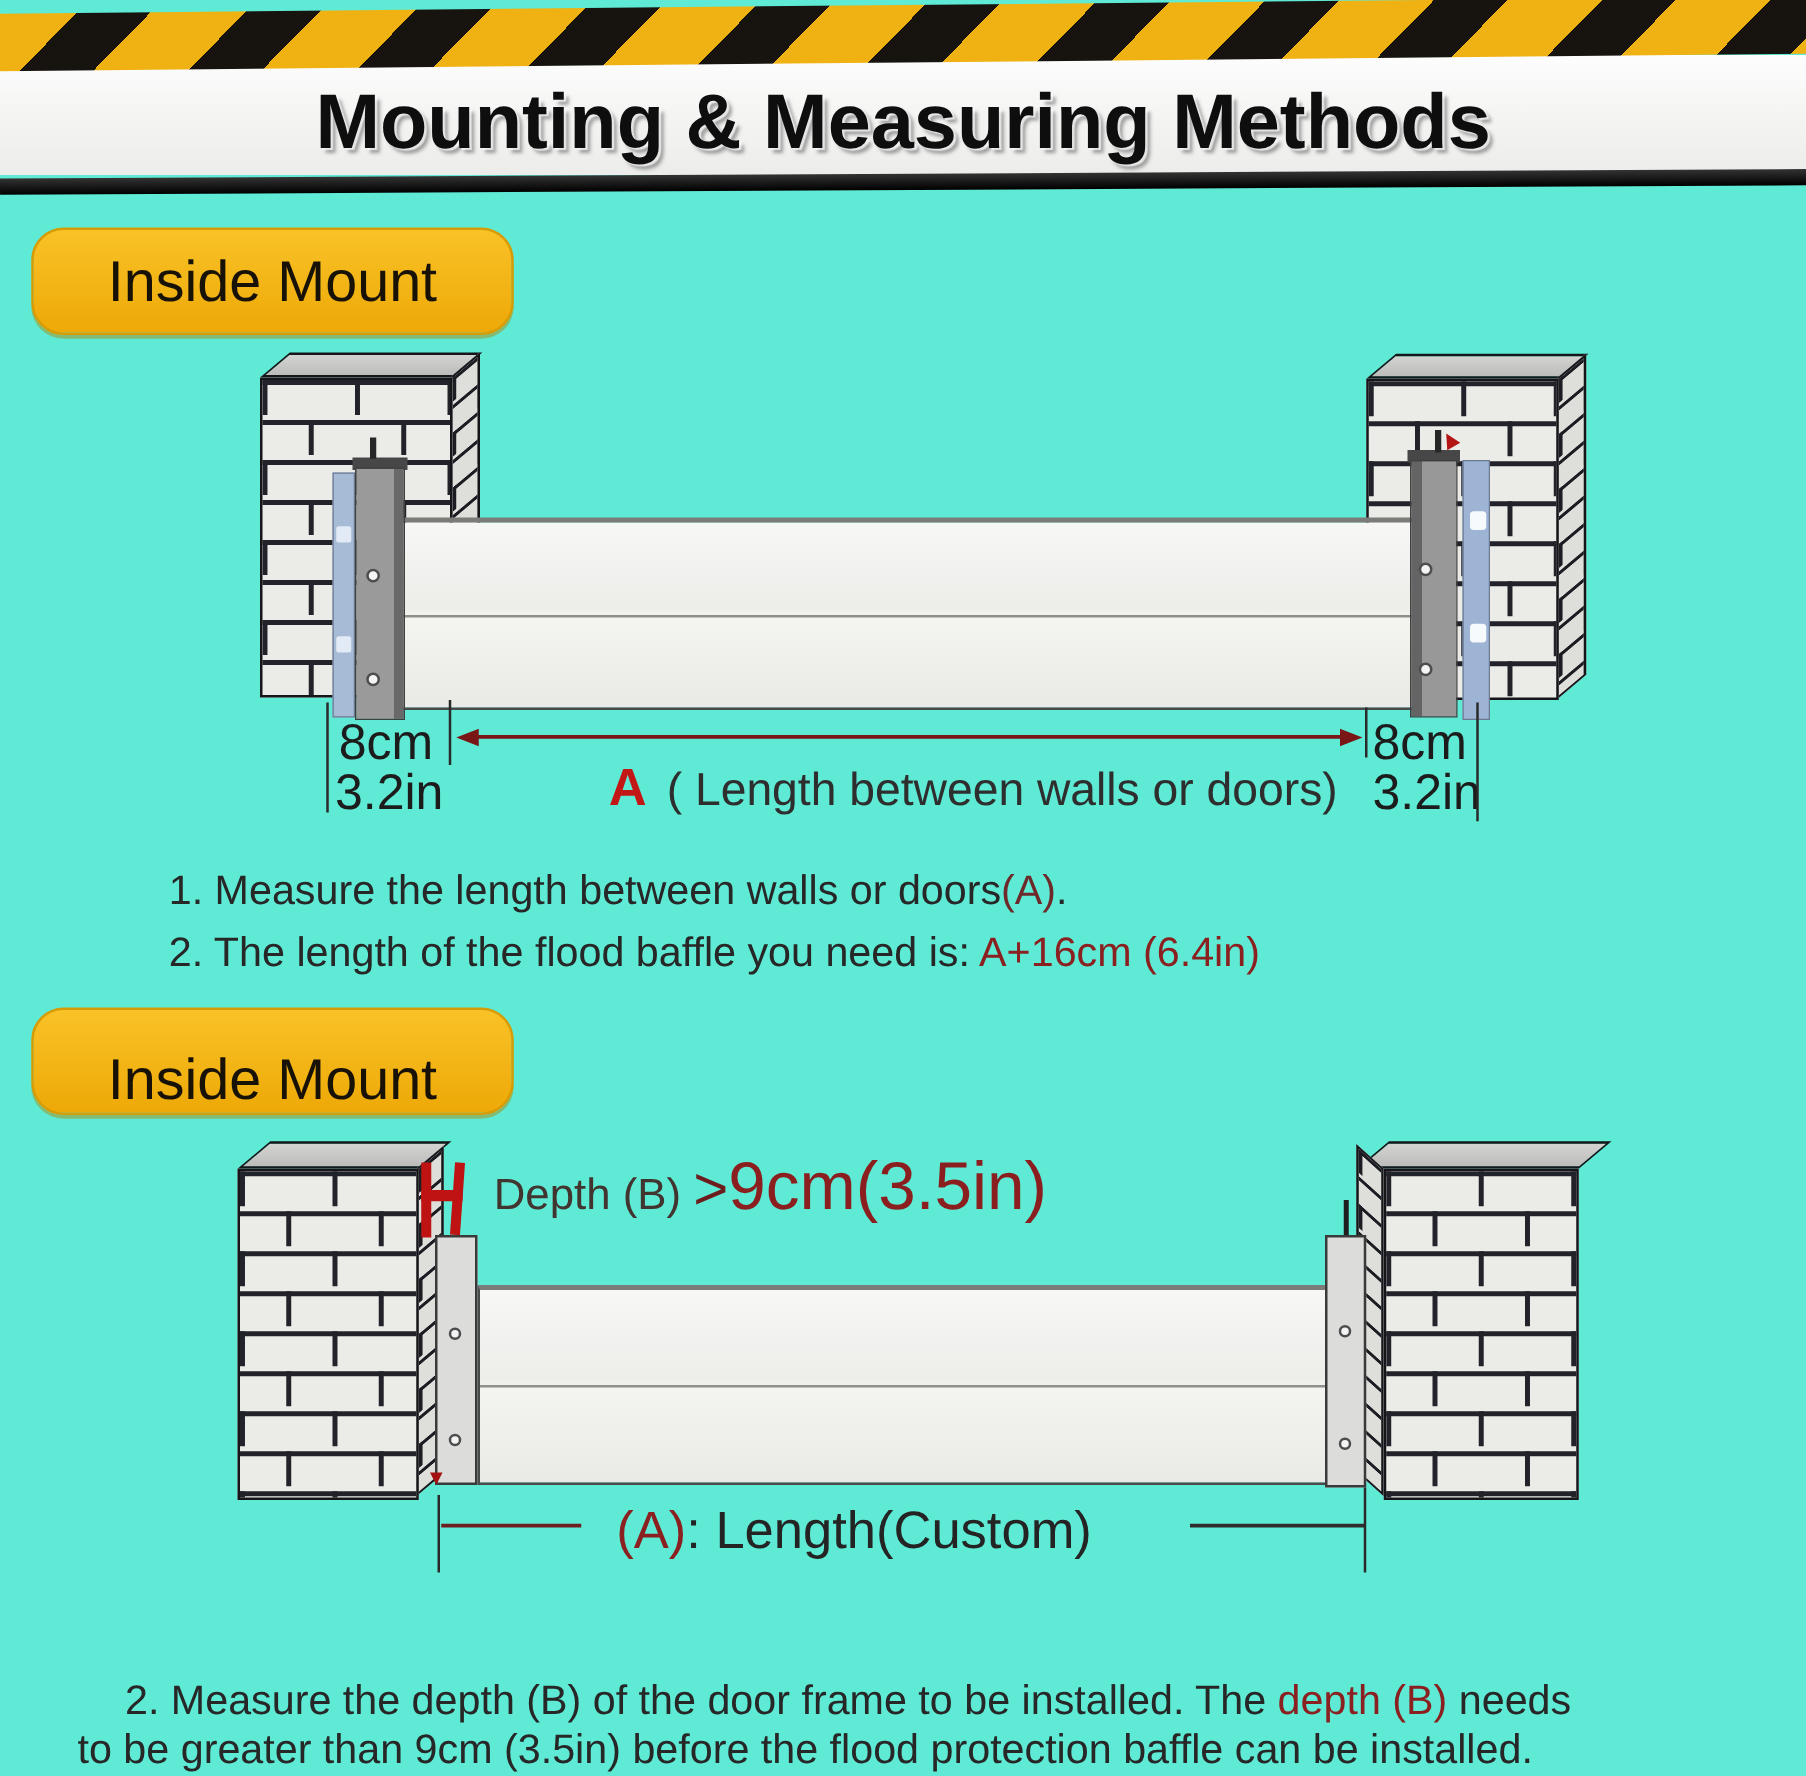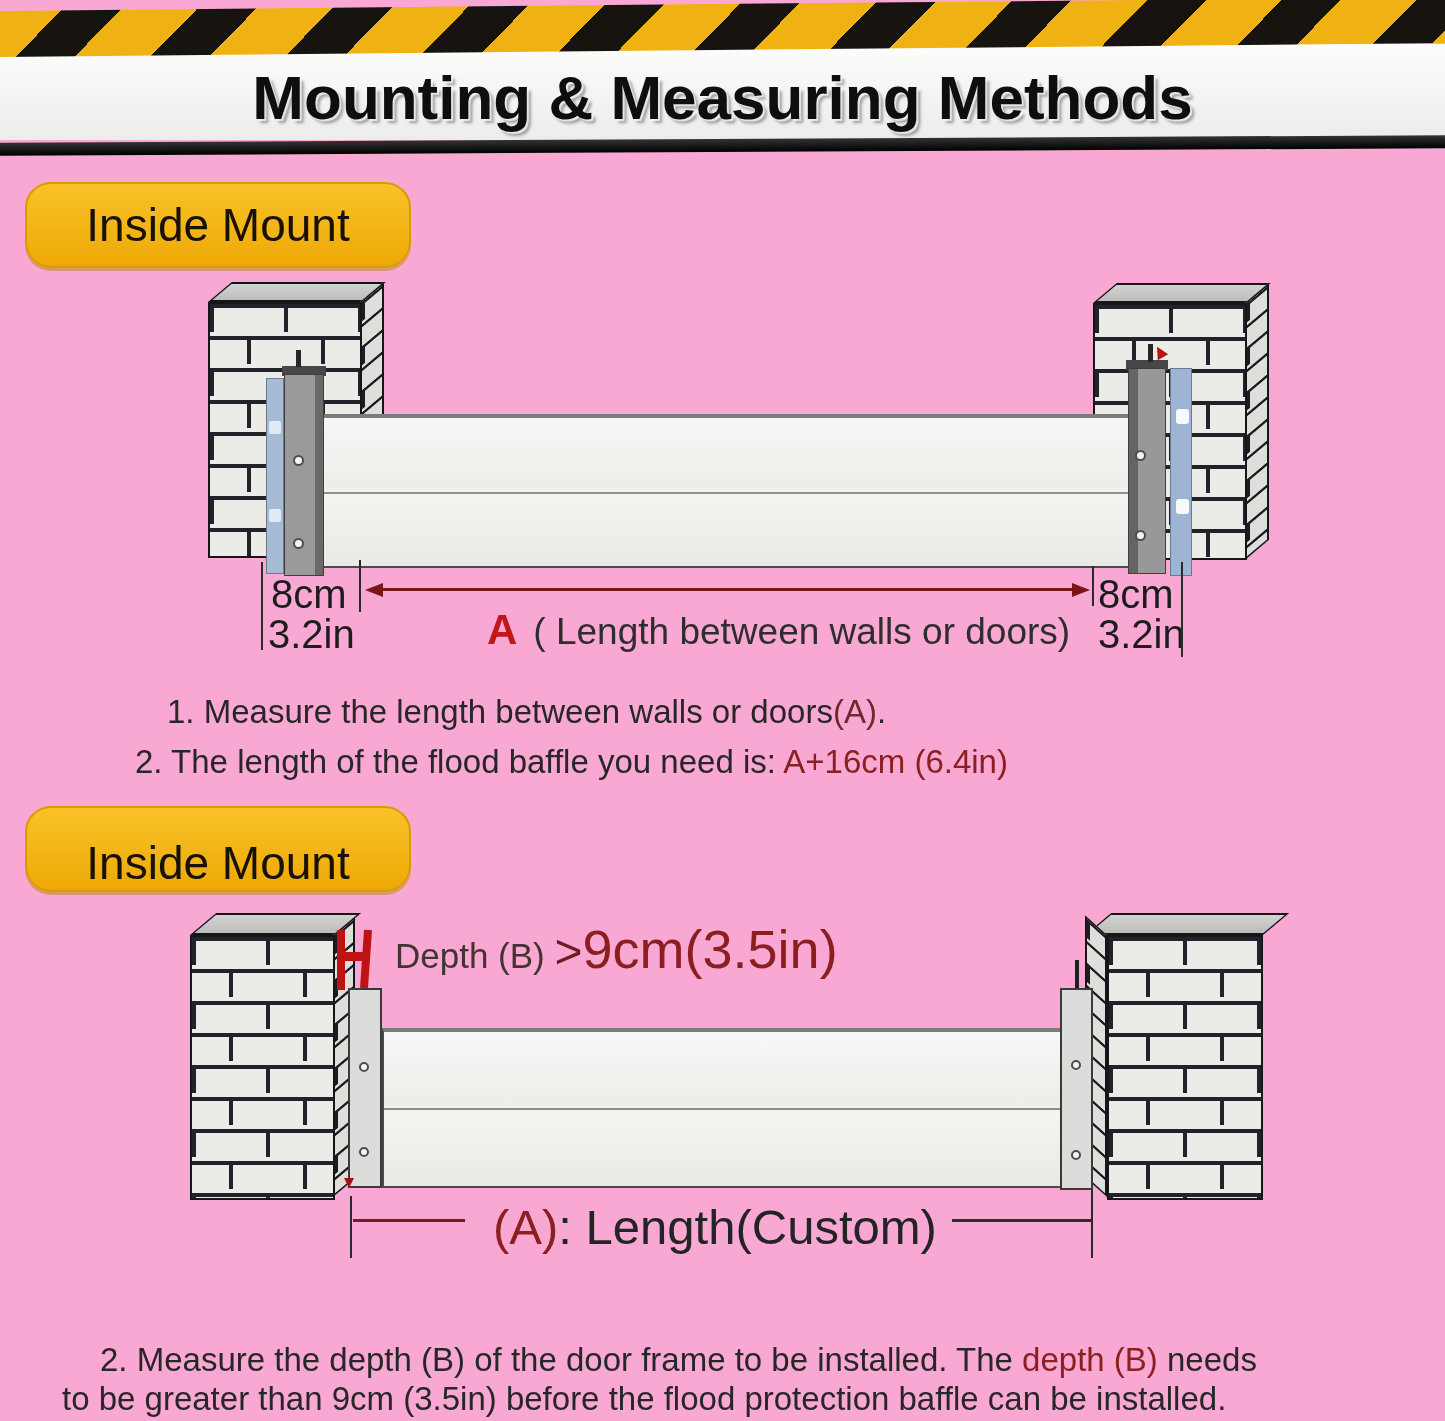--- a/index.html
+++ b/index.html
@@ -1,16 +1,16 @@
 <!DOCTYPE html>
 <html><head>
 <meta charset="utf-8">
 <style>
   html,body{margin:0;padding:0;background:#fff;}
-  .page{position:relative;width:1445px;height:1421px;background:#f9a8d4;overflow:hidden;
+  .page{position:relative;width:1445px;height:1421px;background:#5eead4;overflow:hidden;
         font-family:"Liberation Sans", sans-serif;color:#222;}
   .abs{position:absolute;box-sizing:border-box;}
 
   
   .header-bg{left:0;top:44px;width:1445px;height:96px;background:linear-gradient(180deg,#fdfdfd,#ececea);}
   .hazard{left:-15px;top:4px;width:1475px;height:46px;transform:rotate(-0.55deg);
           background:repeating-linear-gradient(135deg,#efb212 0 54px,#17140f 54px 96px);}
   .page-title{left:0;top:62px;width:1445px;text-align:center;font-size:62px;font-weight:bold;
               letter-spacing:0px;color:#0e0e0e;text-shadow:2px 2px 1px rgba(255,255,255,.75),4px 4px 3px rgba(90,90,90,.55);}
   .title-bar{left:0;top:139px;width:1445px;height:13px;transform:rotate(-0.3deg);
@@ -124,21 +124,21 @@
     <div class="abs" style="left:487px;top:336px;white-space:nowrap;">
       <span style="font-size:42px;font-weight:bold;color:#c31616;">A</span><span style="font-size:37px;color:#2e2e2e;margin-left:16px;">( Length between walls or doors)</span>
     </div>
 
     <div class="abs tick" style="left:1092px;top:296px;width:2px;height:40px;"></div>
     <div class="abs dimtext" style="left:1098px;top:304px;">8cm</div>
     <div class="abs dimtext" style="left:1098px;top:344px;">3.2in</div>
     <div class="abs tick" style="left:1181px;top:292px;width:2px;height:95px;"></div>
   </div>
 
-  <div class="abs step" style="left:135px;top:695px;margin-left:32px;">
+  <div class="abs step" style="left:135px;top:695px;">
     <span>1. Measure the length between walls or doors</span><span class="soft-red">(A)</span><span>.</span>
   </div>
   <div class="abs step" style="left:135px;top:745px;">
     <span>2. The length of the flood baffle you need is: </span><span class="red">A+16cm (6.4in)</span>
   </div>
 
   <div class="abs badge" style="left:25px;top:806px;width:386px;height:86px;align-items:flex-end;">
     <span>Inside Mount</span>
   </div>
 
@@ -171,21 +171,21 @@
 
     <div class="abs" style="left:1075px;top:60px;width:4px;height:30px;background:#1f1f1f;"></div>
     <div class="abs" style="left:1060px;top:88px;width:33px;height:202px;background:#dcdcda;border:2px solid #3a3a3a;"></div>
     <div class="abs hole" style="left:1071px;top:160px;width:10px;height:10px;"></div>
     <div class="abs hole" style="left:1071px;top:250px;width:10px;height:10px;"></div>
 
     <div class="abs tick" style="left:350px;top:296px;width:2px;height:62px;"></div>
     <div class="abs" style="left:353px;top:319px;width:112px;height:3px;background:#6e2020;"></div>
     <div class="abs" style="left:952px;top:319px;width:140px;height:3px;background:#2e2e2e;"></div>
     <div class="abs tick" style="left:1091px;top:290px;width:2px;height:68px;"></div>
-    <div class="abs" style="left:493px;top:303px;white-space:nowrap;font-size:49px;line-height:1;text-align:center;">
+    <div class="abs" style="left:493px;top:303px;white-space:nowrap;font-size:42px;line-height:1;text-align:center;">
       <span style="color:#8b2020;">(A)</span><span style="color:#242424;">: Length(Custom)</span>
     </div>
   </div>
 
   <div class="abs step" style="left:100px;top:1343px;">
     <span>2. Measure the depth (B) of the door frame to be installed. The </span><span class="red">depth (B)</span><span> needs</span>
   </div>
   <div class="abs step" style="left:62px;top:1382px;text-align:right;">
     <span>to be greater than 9cm (3.5in) before the flood protection baffle can be installed.</span>
   </div>

